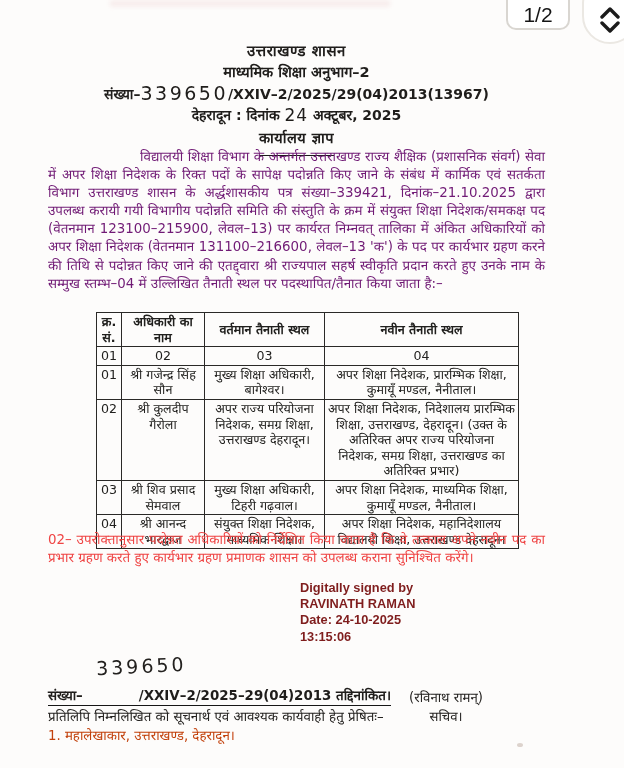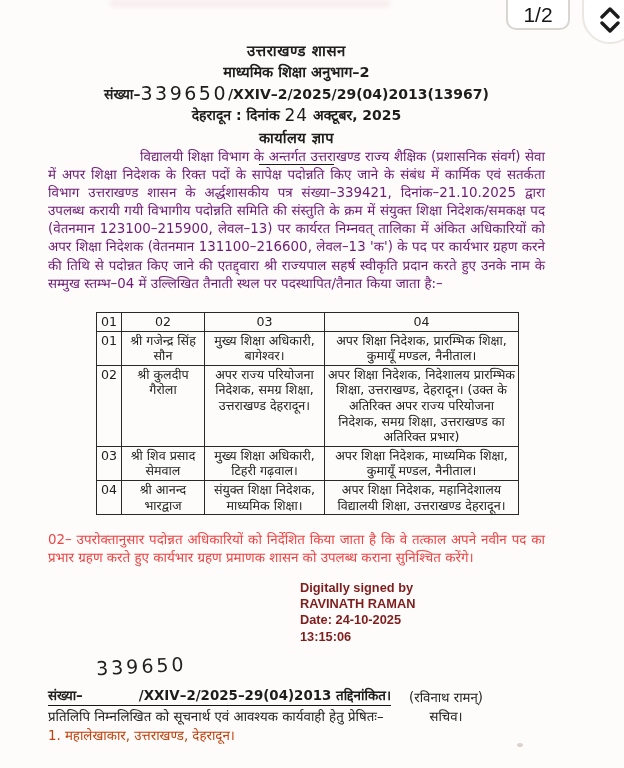--- a/index.html
+++ b/index.html
@@ -17,21 +17,21 @@
   
   .doc-abs{position:absolute;left:48px;width:497px;}
   .c{text-align:center;}
   .org{top:40px;font-size:15px;font-weight:bold;letter-spacing:.5px;}
   .section{top:61px;font-size:14.5px;font-weight:bold;}
   .refline{top:81px;font-size:14px;font-weight:bold;}
   .hand{font-weight:normal;font-size:19px;letter-spacing:2.5px;position:relative;top:1px;}
   .hand-sm{font-weight:normal;font-size:17px;letter-spacing:1px;position:relative;top:1px;}
   .dateline{top:104px;font-size:14px;font-weight:bold;}
   .titleline{top:127px;font-size:14.5px;}
-  .titleline span{font-weight:bold;border-bottom:1.7px solid #1a1a1a;padding-bottom:18px;letter-spacing:.5px;}
+  .titleline span{font-weight:bold;border-bottom:1.7px solid #1a1a1a;padding-bottom:9px;letter-spacing:.5px;}
   .para1{top:148px;font-size:13.4px;line-height:18.1px;text-align:justify;text-indent:92px;color:#701a75;}
   .para2{top:531px;font-size:13.4px;line-height:18.3px;text-align:justify;color:#ef4444;}
   
   table.gov{position:absolute;left:96px;top:312px;width:422px;border-collapse:collapse;table-layout:fixed;
             font-size:12.6px;line-height:15.6px;text-align:center;color:#21201e;}
   table.gov td,table.gov th{border:1.6px solid #2a2927;padding:1px 3px;vertical-align:top;font-weight:normal;overflow:hidden;}
   table.gov th{font-weight:bold;vertical-align:middle;}
   .num-row td{font-weight:bold;height:15px;}
   
   .digisig{position:absolute;left:286px;top:580px;font-family:"Liberation Sans",sans-serif;
@@ -73,20 +73,26 @@
     <div class="doc-abs para1">विद्यालयी शिक्षा विभाग के अन्तर्गत उत्तराखण्ड राज्य शैक्षिक (प्रशासनिक संवर्ग) सेवा में अपर शिक्षा निदेशक के रिक्त पदों के सापेक्ष पदोन्नति किए जाने के संबंध में कार्मिक एवं सतर्कता विभाग उत्तराखण्ड शासन के अर्द्धशासकीय पत्र संख्या–339421, दिनांक–21.10.2025 द्वारा उपलब्ध करायी गयी विभागीय पदोन्नति समिति की संस्तुति के क्रम में संयुक्त शिक्षा निदेशक/समकक्ष पद (वेतनमान 123100–215900, लेवल–13) पर कार्यरत निम्नवत् तालिका में अंकित अधिकारियों को अपर शिक्षा निदेशक (वेतनमान 131100–216600, लेवल–13 'क') के पद पर कार्यभार ग्रहण करने की तिथि से पदोन्नत किए जाने की एतद्द्वारा श्री राज्यपाल सहर्ष स्वीकृति प्रदान करते हुए उनके नाम के सम्मुख स्तम्भ–04 में उल्लिखित तैनाती स्थल पर पदस्थापित/तैनात किया जाता है:–</div>
 
     <table class="gov">
       <colgroup>
           <col style="width:25px">
           <col style="width:83px">
           <col style="width:120px">
           <col style="width:194px">
         </colgroup>
       <tbody>
+          <tr>
+        <th><span>क्र.</span><br><span>सं.</span></th>
+        <th>अधिकारी का नाम</th>
+        <th>वर्तमान तैनाती स्थल</th>
+        <th>नवीन तैनाती स्थल</th>
+      </tr>
       <tr class="num-row">
         <td>01</td>
         <td>02</td>
         <td>03</td>
         <td>04</td>
       </tr>
       <tr>
         <td>01</td>
         <td>श्री गजेन्द्र सिंह सौन</td>
         <td>मुख्य शिक्षा अधिकारी, बागेश्वर।</td>

